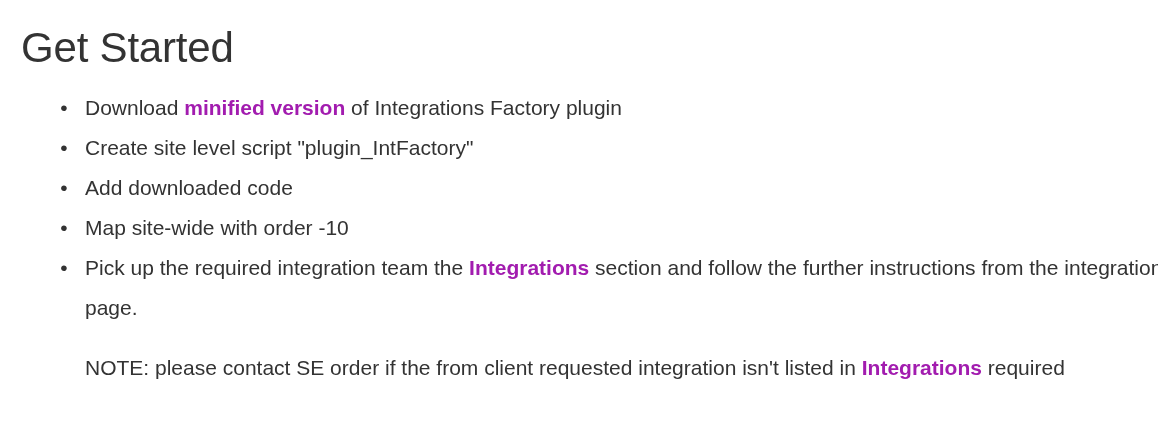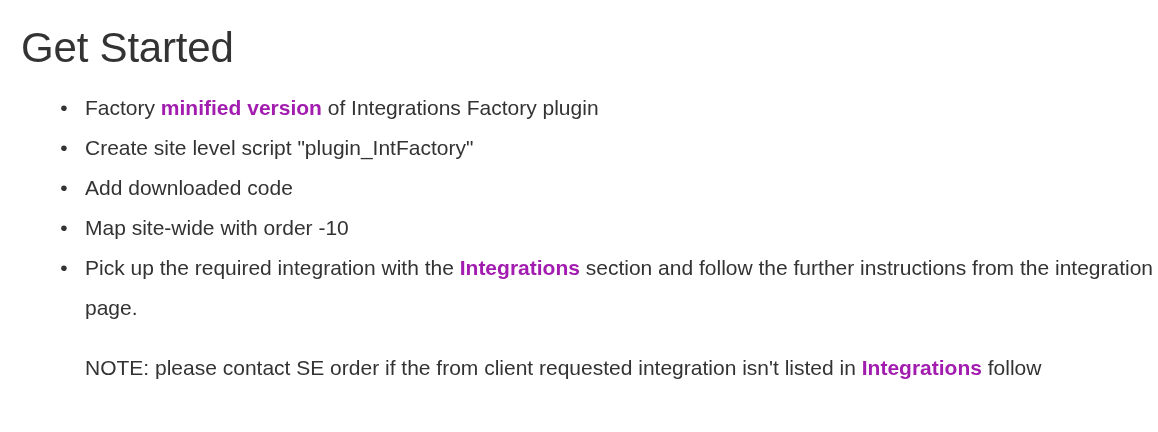--- a/index.html
+++ b/index.html
@@ -92,39 +92,39 @@
 <body>
 
 <div class="page">
 
   <h1 class="page-title">Get Started</h1>
 
   <ul class="steps-list">
 
     <li class="step-item">
       <span class="bullet">•</span>
-      <span class="step-text"><span>Factory </span><span class="doc-link">minified version</span><span> of Integrations Factory plugin</span></span>
+      <span class="step-text"><span>Download </span><span class="doc-link">minified version</span><span> of Integrations Factory plugin</span></span>
     </li>
 
     <li class="step-item">
       <span class="bullet">•</span>
       <span class="step-text">Create site level script "plugin_IntFactory"</span>
     </li>
 
     <li class="step-item">
       <span class="bullet">•</span>
       <span class="step-text">Add downloaded code</span>
     </li>
 
     <li class="step-item">
       <span class="bullet">•</span>
       <span class="step-text">Map site-wide with order -10</span>
     </li>
 
     <li class="step-item">
       <span class="bullet">•</span>
-      <span class="step-text"><span>Pick up the required integration with the </span><span class="doc-link">Integrations</span><span> section and follow the further instructions from the integration page.</span></span>
-      <p class="note-para"><span>NOTE: please contact SE order if the from client requested integration isn't listed in </span><span class="doc-link">Integrations</span><span> follow</span></p>
+      <span class="step-text"><span>Pick up the required integration team the </span><span class="doc-link">Integrations</span><span> section and follow the further instructions from the integration page.</span></span>
+      <p class="note-para"><span>NOTE: please contact SE order if the from client requested integration isn't listed in </span><span class="doc-link">Integrations</span><span> required</span></p>
     </li>
 
   </ul>
 
 </div>
 
 </body></html>

